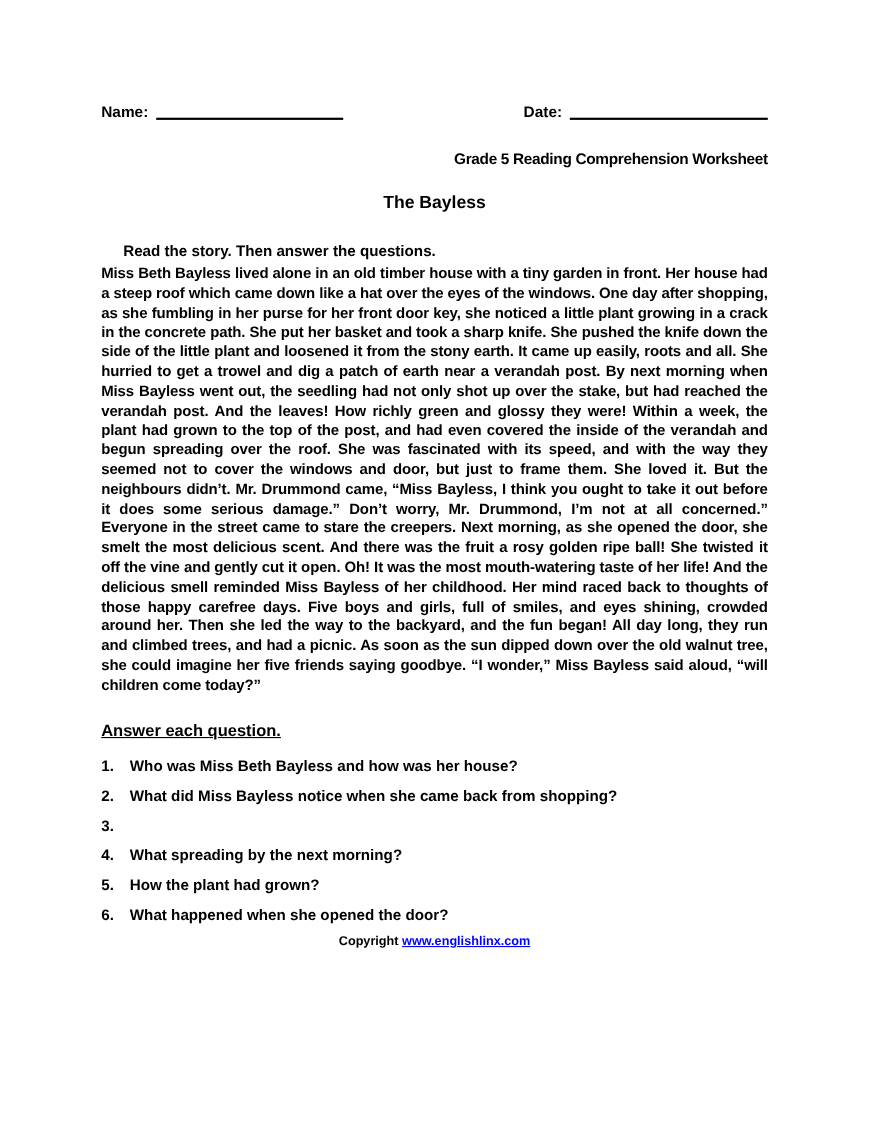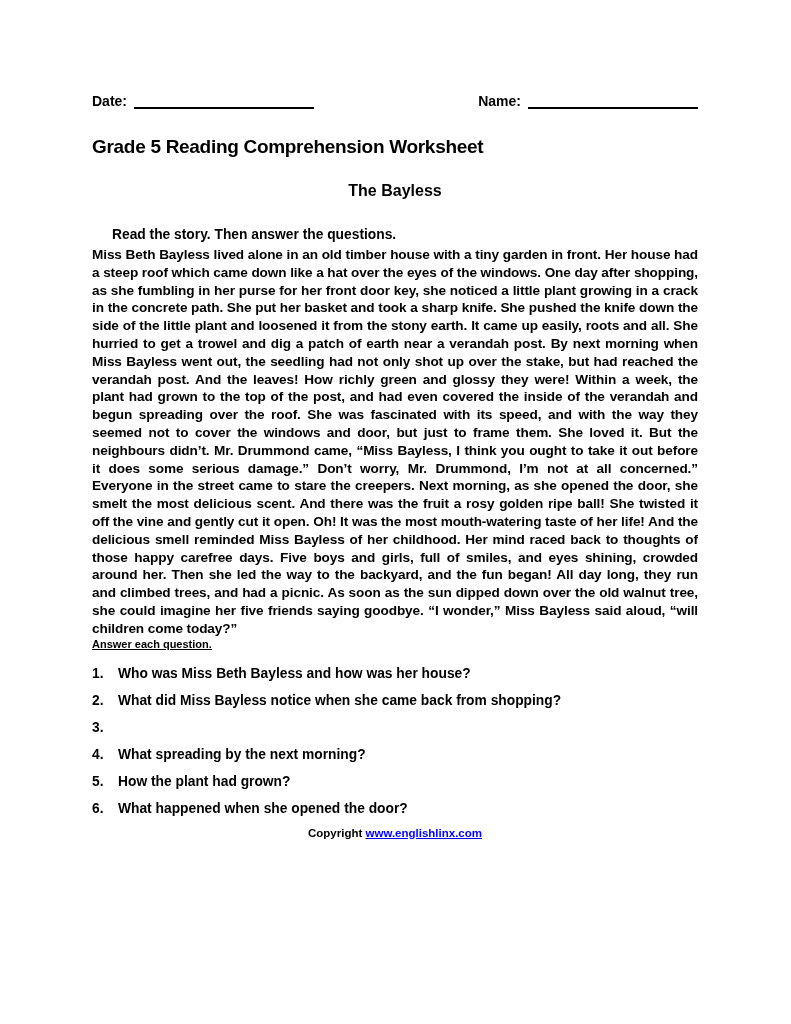--- a/index.html
+++ b/index.html
@@ -26,22 +26,22 @@
   .blank {
     display: inline-block;
     border-bottom: 2px solid #000;
     height: 13px;
     margin-left: 7px;
   }
   .blank.name { width: 170px; }
   .blank.date { width: 180px; }
   .page-title {
     margin: 27px 0 0 0;
-    text-align: left;
-    font-size: 19px;
+    text-align: right;
+    font-size: 14px;
     letter-spacing: -0.3px;
   }
   .story-title {
     margin: 24px 0 0 0;
     text-align: center;
     font-size: 16px;
   }
   .byline {
     margin-top: 5px;
     text-align: center;
@@ -53,21 +53,22 @@
     padding-left: 20px;
   }
   .story-text {
     margin: 4px 0 0 0;
     font-size: 13.6px;
     line-height: 17.8px;
     text-align: justify;
     letter-spacing: -0.1px;
   }
   .questions-heading {
-    font-size: 11px;
+    margin-top: 24px;
+    font-size: 15px;
     text-decoration: underline;
   }
   .questions-list {
     list-style: none;
     margin: 15px 0 0 0;
     padding: 0;
     font-size: 13.8px;
   }
   .questions-list li {
     display: flex;
@@ -86,26 +87,26 @@
     margin-top: 48px;
   }
 </style>
 </head>
 <body>
 
 <div class="page">
 
   <div class="header-row">
     <div class="field">
+      <span>Name:</span>
+      <span class="blank name"></span>
+    </div>
+    <div class="field">
       <span>Date:</span>
       <span class="blank date"></span>
-    </div>
-    <div class="field">
-      <span>Name:</span>
-      <span class="blank name"></span>
     </div>
   </div>
 
   <h1 class="page-title">Grade 5 Reading Comprehension Worksheet</h1>
 
   <h2 class="story-title">The Bayless</h2>
 
   <div class="instructions">Read the story. Then answer the questions.</div>
 
   <p class="story-text">Miss Beth Bayless lived alone in an old timber house with a tiny garden in front. Her house had a steep roof which came down like a hat over the eyes of the windows. One day after shopping, as she fumbling in her purse for her front door key, she noticed a little plant growing in a crack in the concrete path. She put her basket and took a sharp knife. She pushed the knife down the side of the little plant and loosened it from the stony earth. It came up easily, roots and all. She hurried to get a trowel and dig a patch of earth near a verandah post. By next morning when Miss Bayless went out, the seedling had not only shot up over the stake, but had reached the verandah post. And the leaves! How richly green and glossy they were! Within a week, the plant had grown to the top of the post, and had even covered the inside of the verandah and begun spreading over the roof. She was fascinated with its speed, and with the way they seemed not to cover the windows and door, but just to frame them. She loved it. But the neighbours didn’t. Mr. Drummond came, “Miss Bayless, I think you ought to take it out before it does some serious damage.” Don’t worry, Mr. Drummond, I’m not at all concerned.” Everyone in the street came to stare the creepers. Next morning, as she opened the door, she smelt the most delicious scent. And there was the fruit a rosy golden ripe ball! She twisted it off the vine and gently cut it open. Oh! It was the most mouth-watering taste of her life! And the delicious smell reminded Miss Bayless of her childhood. Her mind raced back to thoughts of those happy carefree days. Five boys and girls, full of smiles, and eyes shining, crowded around her. Then she led the way to the backyard, and the fun began! All day long, they run and climbed trees, and had a picnic. As soon as the sun dipped down over the old walnut tree, she could imagine her five friends saying goodbye. “I wonder,” Miss Bayless said aloud, “will children come today?”</p>

